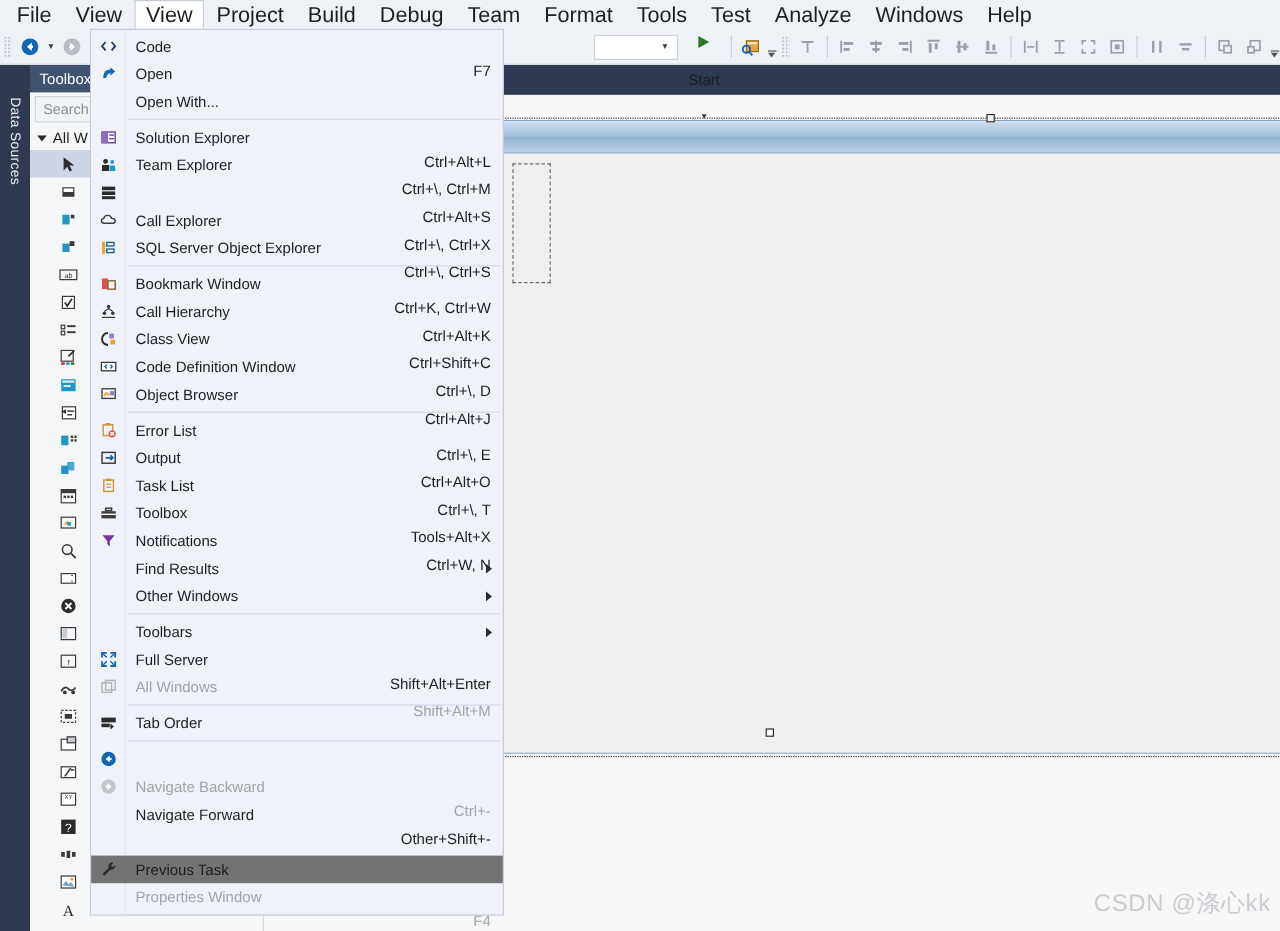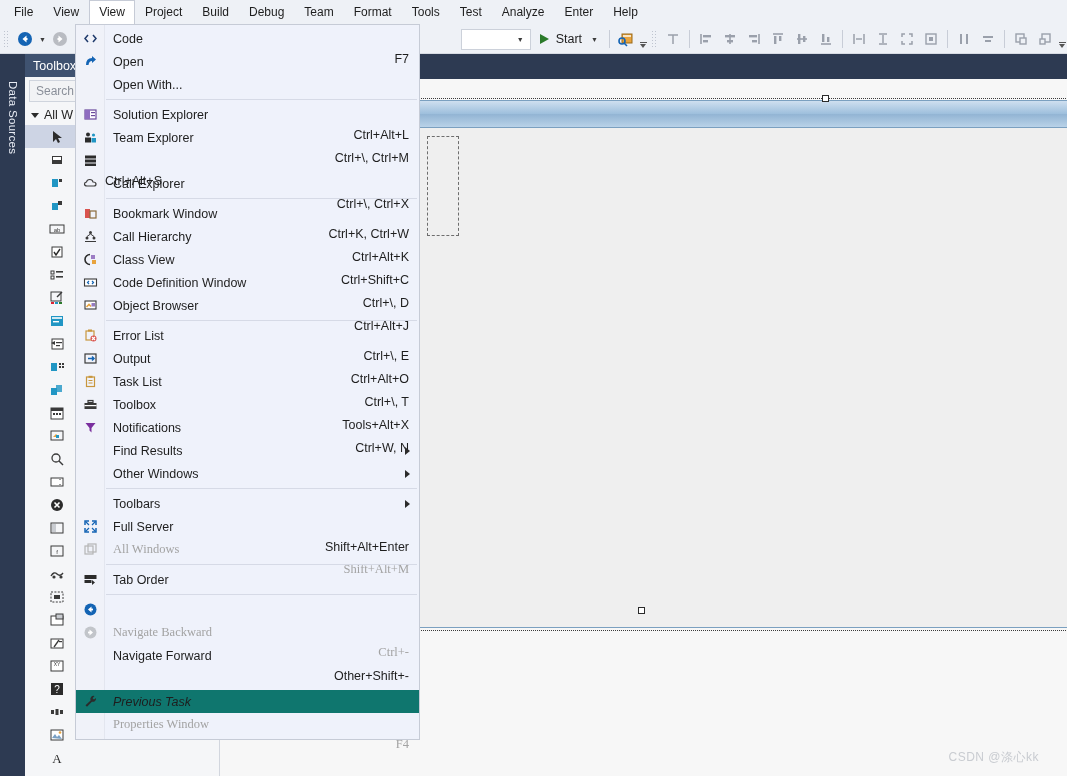--- a/index.html
+++ b/index.html
@@ -21,21 +21,21 @@
   .menubar {
     position: absolute; left: 0; top: 0;
     width: 1067px; height: 25px;
     background: #eef1f6;
     display: flex; align-items: center;
     padding-left: 4px;
     z-index: 40;
   }
   .menubar-item {
     padding: 4px 10px 5px 10px;
-    font-size: 12px;
+    font-size: 18px;
     color: #1e1e1e;
     white-space: nowrap;
     line-height: 16px;
   }
   .menubar-item.active {
     background: #ffffff;
     border: 1px solid #c6cbd6;
     border-bottom: 1px solid #ffffff;
     padding: 3px 9px 5px 9px;
     position: relative;
@@ -71,23 +71,23 @@
     font-size: 7px; color: #3b3b3b; margin: 0 2px;
   }
   .tb-combo {
     width: 70px; height: 21px;
     background: #fff; border: 1px solid #ccd1da;
     display: flex; align-items: center; justify-content: flex-end;
     padding-right: 4px;
     margin-right: 4px;
   }
   .start-btn {
-    display: flex; align-items: center; gap: 7px;
+    display: flex; align-items: center; gap: 20px;
     padding: 2px 5px; height: 22px;
-    font-size: 12.5px; color: #1e1e1e;
+    font-size: 12.5px; color: #1e1e1e; flex-direction: column;
   }
   .play-tri {
     width: 0; height: 0;
     border-left: 9px solid #2a7a2a;
     border-top: 5.5px solid transparent;
     border-bottom: 5.5px solid transparent;
   }
   .tb-overflow {
     display: flex; flex-direction: column; align-items: center;
     justify-content: flex-end; height: 22px; width: 10px;
@@ -241,23 +241,24 @@
     border-right: 1px solid #e3e6ef;
   }
   .mi {
     position: relative;
     display: flex; align-items: center;
     height: 23px;
     padding-left: 0;
     font-size: 12.5px;
     color: #1e1e1e;
     z-index: 2;
-  }
-  .mi.disabled { color: #a3a3a3; font-family: Liberation Serif, serif; }
-  .mi.hl { background: #0f766e; font-style: italic; }
+    justify-content: space-between;
+  }
+  .mi.disabled { color: #a3a3a3; }
+  .mi.hl { background: #737373; }
   .mi-ico {
     width: 29px; height: 23px; flex: none;
     display: flex; align-items: center; justify-content: center;
   }
   .mi-label { flex: 1; padding-left: 8px; white-space: nowrap; }
   .mi-short {
     padding-right: 10px; white-space: nowrap;
     font-size: 12.5px;
     margin-top: 40px;
   }
@@ -268,22 +269,22 @@
     border-left: 5px solid #2b2b2b;
   }
   .m-sep {
     position: relative; z-index: 2;
     height: 1px; background: #d6dae6;
     margin: 3px 2px 3px 30px;
   }
 
   
   .watermark {
-    position: absolute; right: 28px; bottom: 10px;
-    font-size: 12px; color: #c9ccd1;
+    position: absolute; right: 8px; bottom: 10px;
+    font-size: 20px; color: #c9ccd1;
     z-index: 70;
     letter-spacing: .5px;
   }
 </style>
 </head>
 <body>
 
 <div id="app">
 
   <div class="menubar">
@@ -291,21 +292,21 @@
     <div class="menubar-item">View</div>
     <div class="menubar-item active">View</div>
     <div class="menubar-item">Project</div>
     <div class="menubar-item">Build</div>
     <div class="menubar-item">Debug</div>
     <div class="menubar-item">Team</div>
     <div class="menubar-item">Format</div>
     <div class="menubar-item">Tools</div>
     <div class="menubar-item">Test</div>
     <div class="menubar-item">Analyze</div>
-    <div class="menubar-item">Enter</div>
+    <div class="menubar-item">Windows</div>
     <div class="menubar-item">Help</div>
   </div>
 
   <div class="toolbar">
     <div class="tb-grip"></div>
     <div class="tb-btn">
       <svg width="16" height="16" viewBox="0 0 16 16">
           <circle cx="8" cy="8" r="7" fill="#1464b4"></circle>
           <path d="M9.5 4.5 L5.5 8 L9.5 11.5 Z" fill="#fff"></path>
           <rect x="7" y="7" width="3.5" height="2" fill="#fff"></rect>
@@ -813,20 +814,32 @@
     <div class="mi">
       <span class="mi-ico">
         <svg width="15" height="15" viewBox="0 0 15 15">
             <path d="M4 10 Q1.5 10 1.5 8 Q1.5 6.2 3.5 6 Q4 3.5 6.8 3.5 Q9.5 3.5 10 6 Q13 6 13 8 Q13 10 11 10 Z" fill="none" stroke="#3a3a3a" stroke-width="1.2"></path>
           </svg>
       </span>
       <span class="mi-label">Call Explorer</span>
       <span class="mi-short">Ctrl+\, Ctrl+X</span>
     </div>
 
+    <div class="mi">
+      <span class="mi-ico">
+        <svg width="15" height="15" viewBox="0 0 15 15">
+            <rect x="2" y="2.5" width="2.5" height="10" fill="#e8a33d"></rect>
+            <rect x="6" y="3" width="6" height="3" fill="none" stroke="#1e5aa0" stroke-width="1.1"></rect>
+            <rect x="6" y="8.5" width="6" height="3" fill="none" stroke="#1e5aa0" stroke-width="1.1"></rect>
+            <path d="M5 6 H6 M5 10 H6" stroke="#1e5aa0" stroke-width="1"></path>
+          </svg>
+      </span>
+      <span class="mi-label">SQL Server Object Explorer</span>
+      <span class="mi-short">Ctrl+\, Ctrl+S</span>
+    </div>
 
     <div class="m-sep"></div>
 
     <div class="mi">
       <span class="mi-ico">
         <svg width="15" height="15" viewBox="0 0 15 15">
             <rect x="2" y="3" width="5" height="9" fill="#d9534f"></rect>
             <rect x="7" y="5" width="6" height="7" fill="none" stroke="#8a6a3a" stroke-width="1.2"></rect>
           </svg>
       </span>

